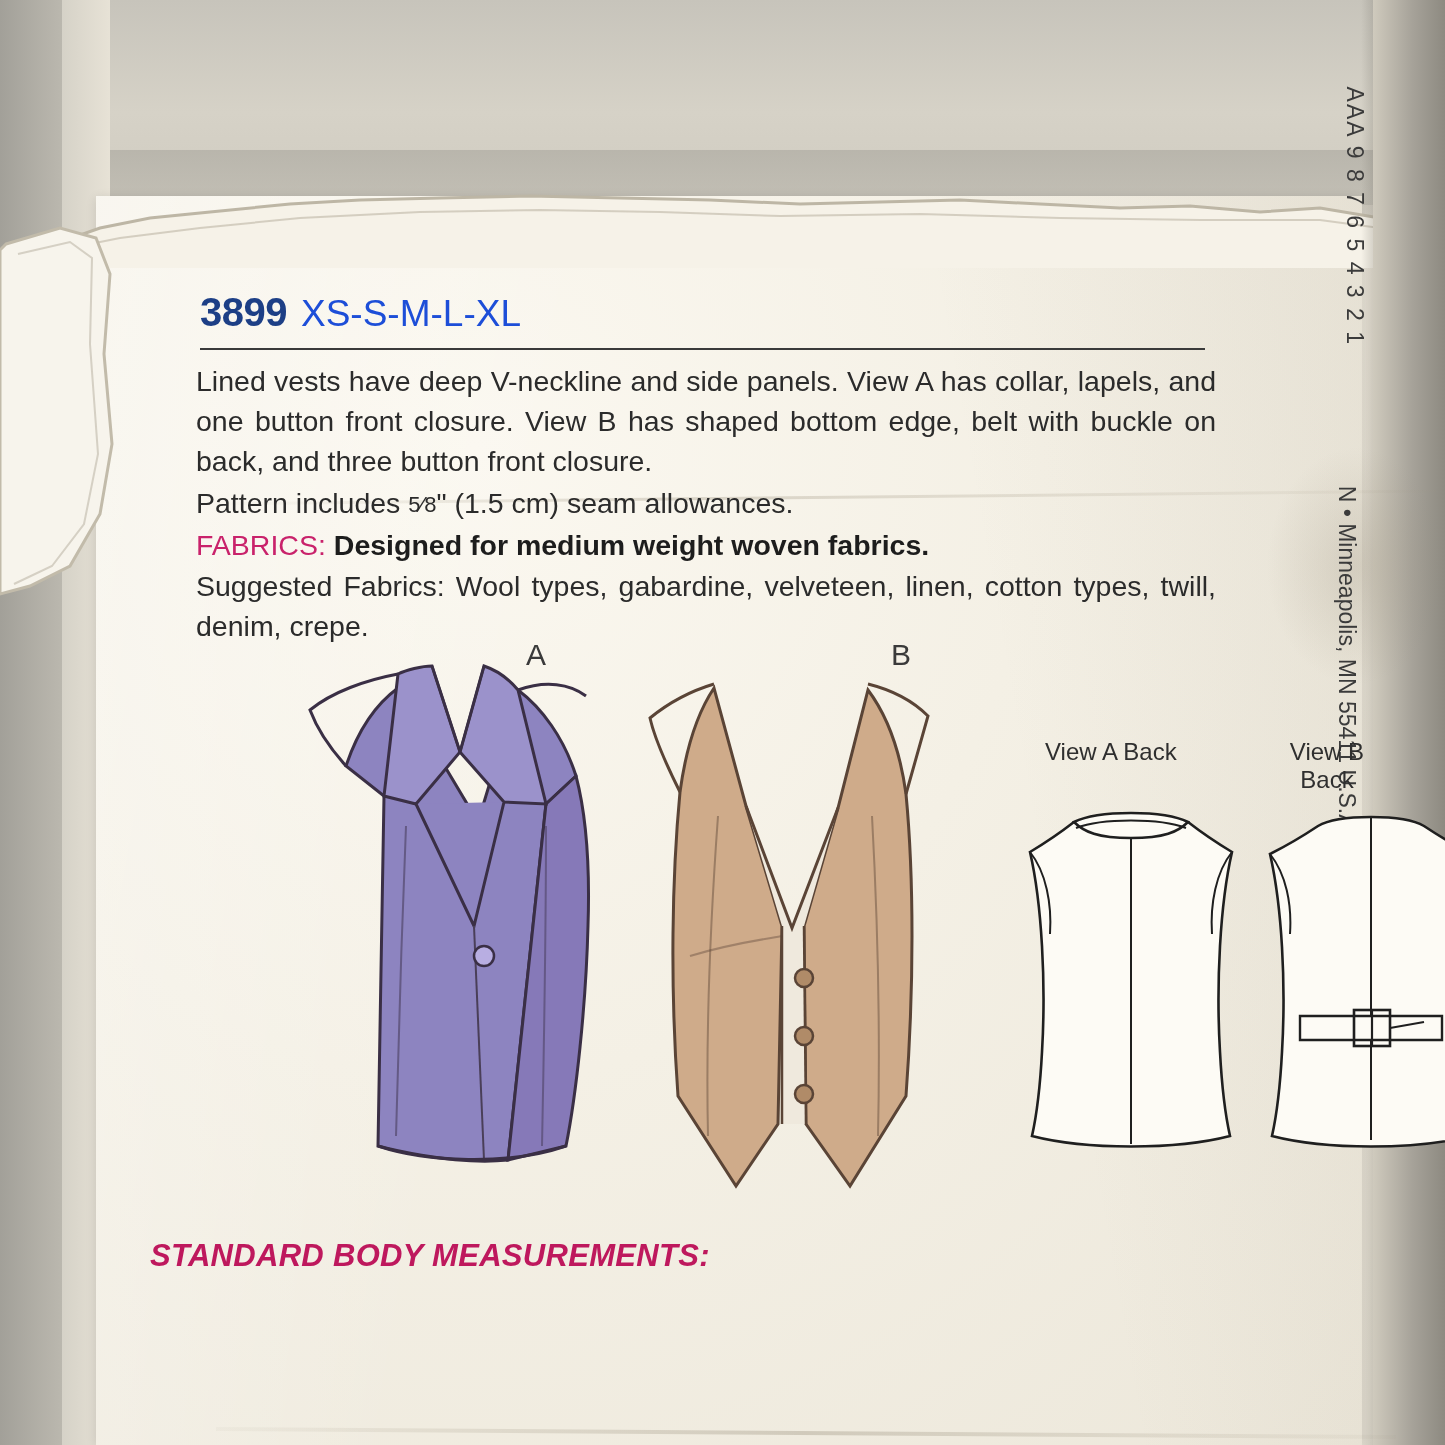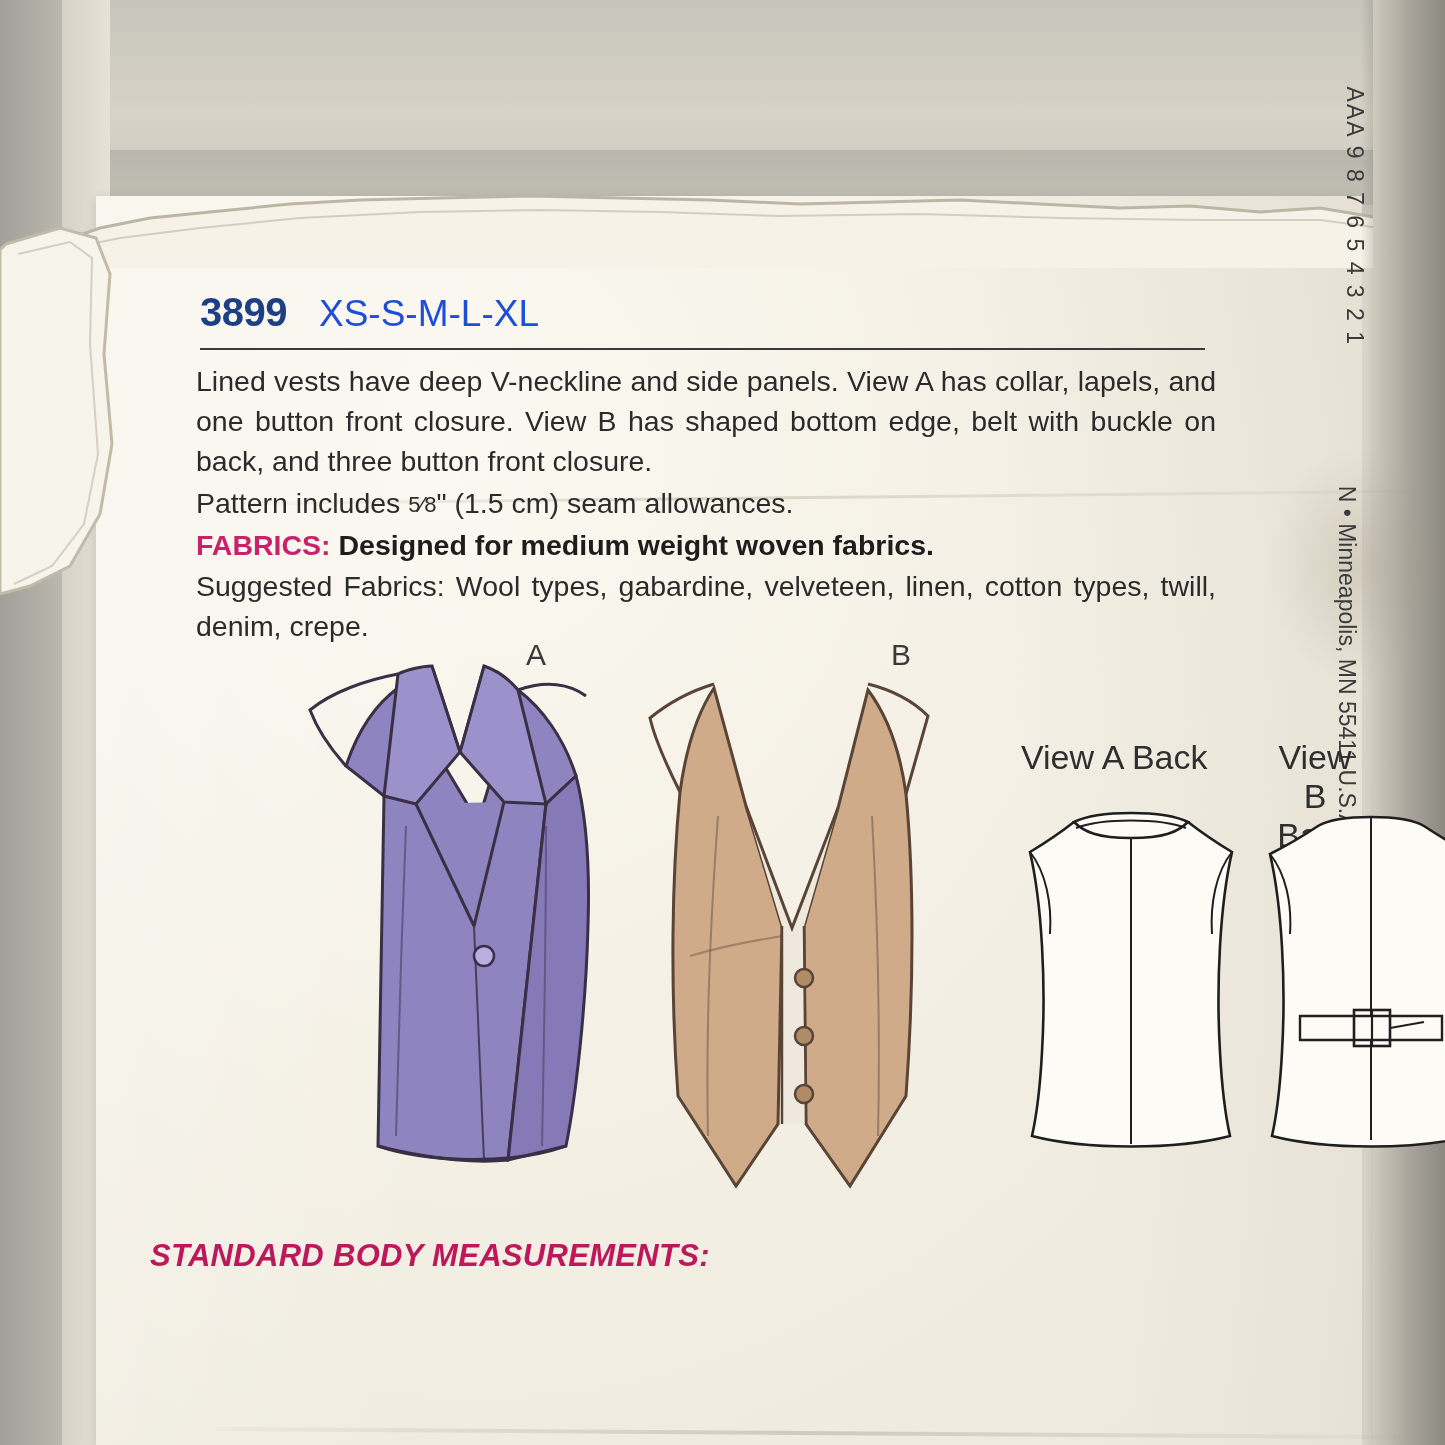--- a/index.html
+++ b/index.html
@@ -121,21 +121,21 @@
     width: 1266px;
     height: 1249px;
   }
 
   .title-row {
     position: absolute;
     left: 104px;
     top: 94px;
     display: flex;
     align-items: baseline;
-    gap: 32px;
+    gap: 14px;
   }
   .pattern-number {
     font-size: 40px;
     font-weight: bold;
     color: #1d3f86;
     letter-spacing: -0.5px;
   }
   .pattern-title {
     font-size: 37px;
     color: #c9226b;
@@ -162,21 +162,21 @@
     width: 1020px;
     font-size: 28.5px;
     line-height: 1.40;
     color: #2b2b2b;
     text-align: justify;
   }
   .body-text p { margin: 0 0 2px 0; }
   .frac { font-size: 22px; vertical-align: 1px; }
   .fabrics-label {
     color: #c9226b;
-    font-weight: bold;
+    font-weight: normal;
   }
   .fabrics-bold { font-weight: bold; color:#1d1d1d;margin-top:15px; }
 
   
   .side-text-top {
     position: absolute;
     right: -6px;
     top: 150px;
     transform: rotate(90deg);
     transform-origin: right top;
@@ -204,22 +204,23 @@
     width: 1230px;
     height: 640px;
   }
   .view-label {
     position: absolute;
     font-size: 30px;
     color: #3a3a3a;
   }
   .back-label {
     position: absolute;
-    font-size: 34px;
+    font-size: 24px;
     color: #2f2f2f;
+    margin-left: 24px;
   }
 
   .measurements-heading {
     position: absolute;
     left: 54px;
     top: 1042px;
     font-size: 31px;
     font-weight: bold;
     color: #be185d;
     letter-spacing: 0.3px;

